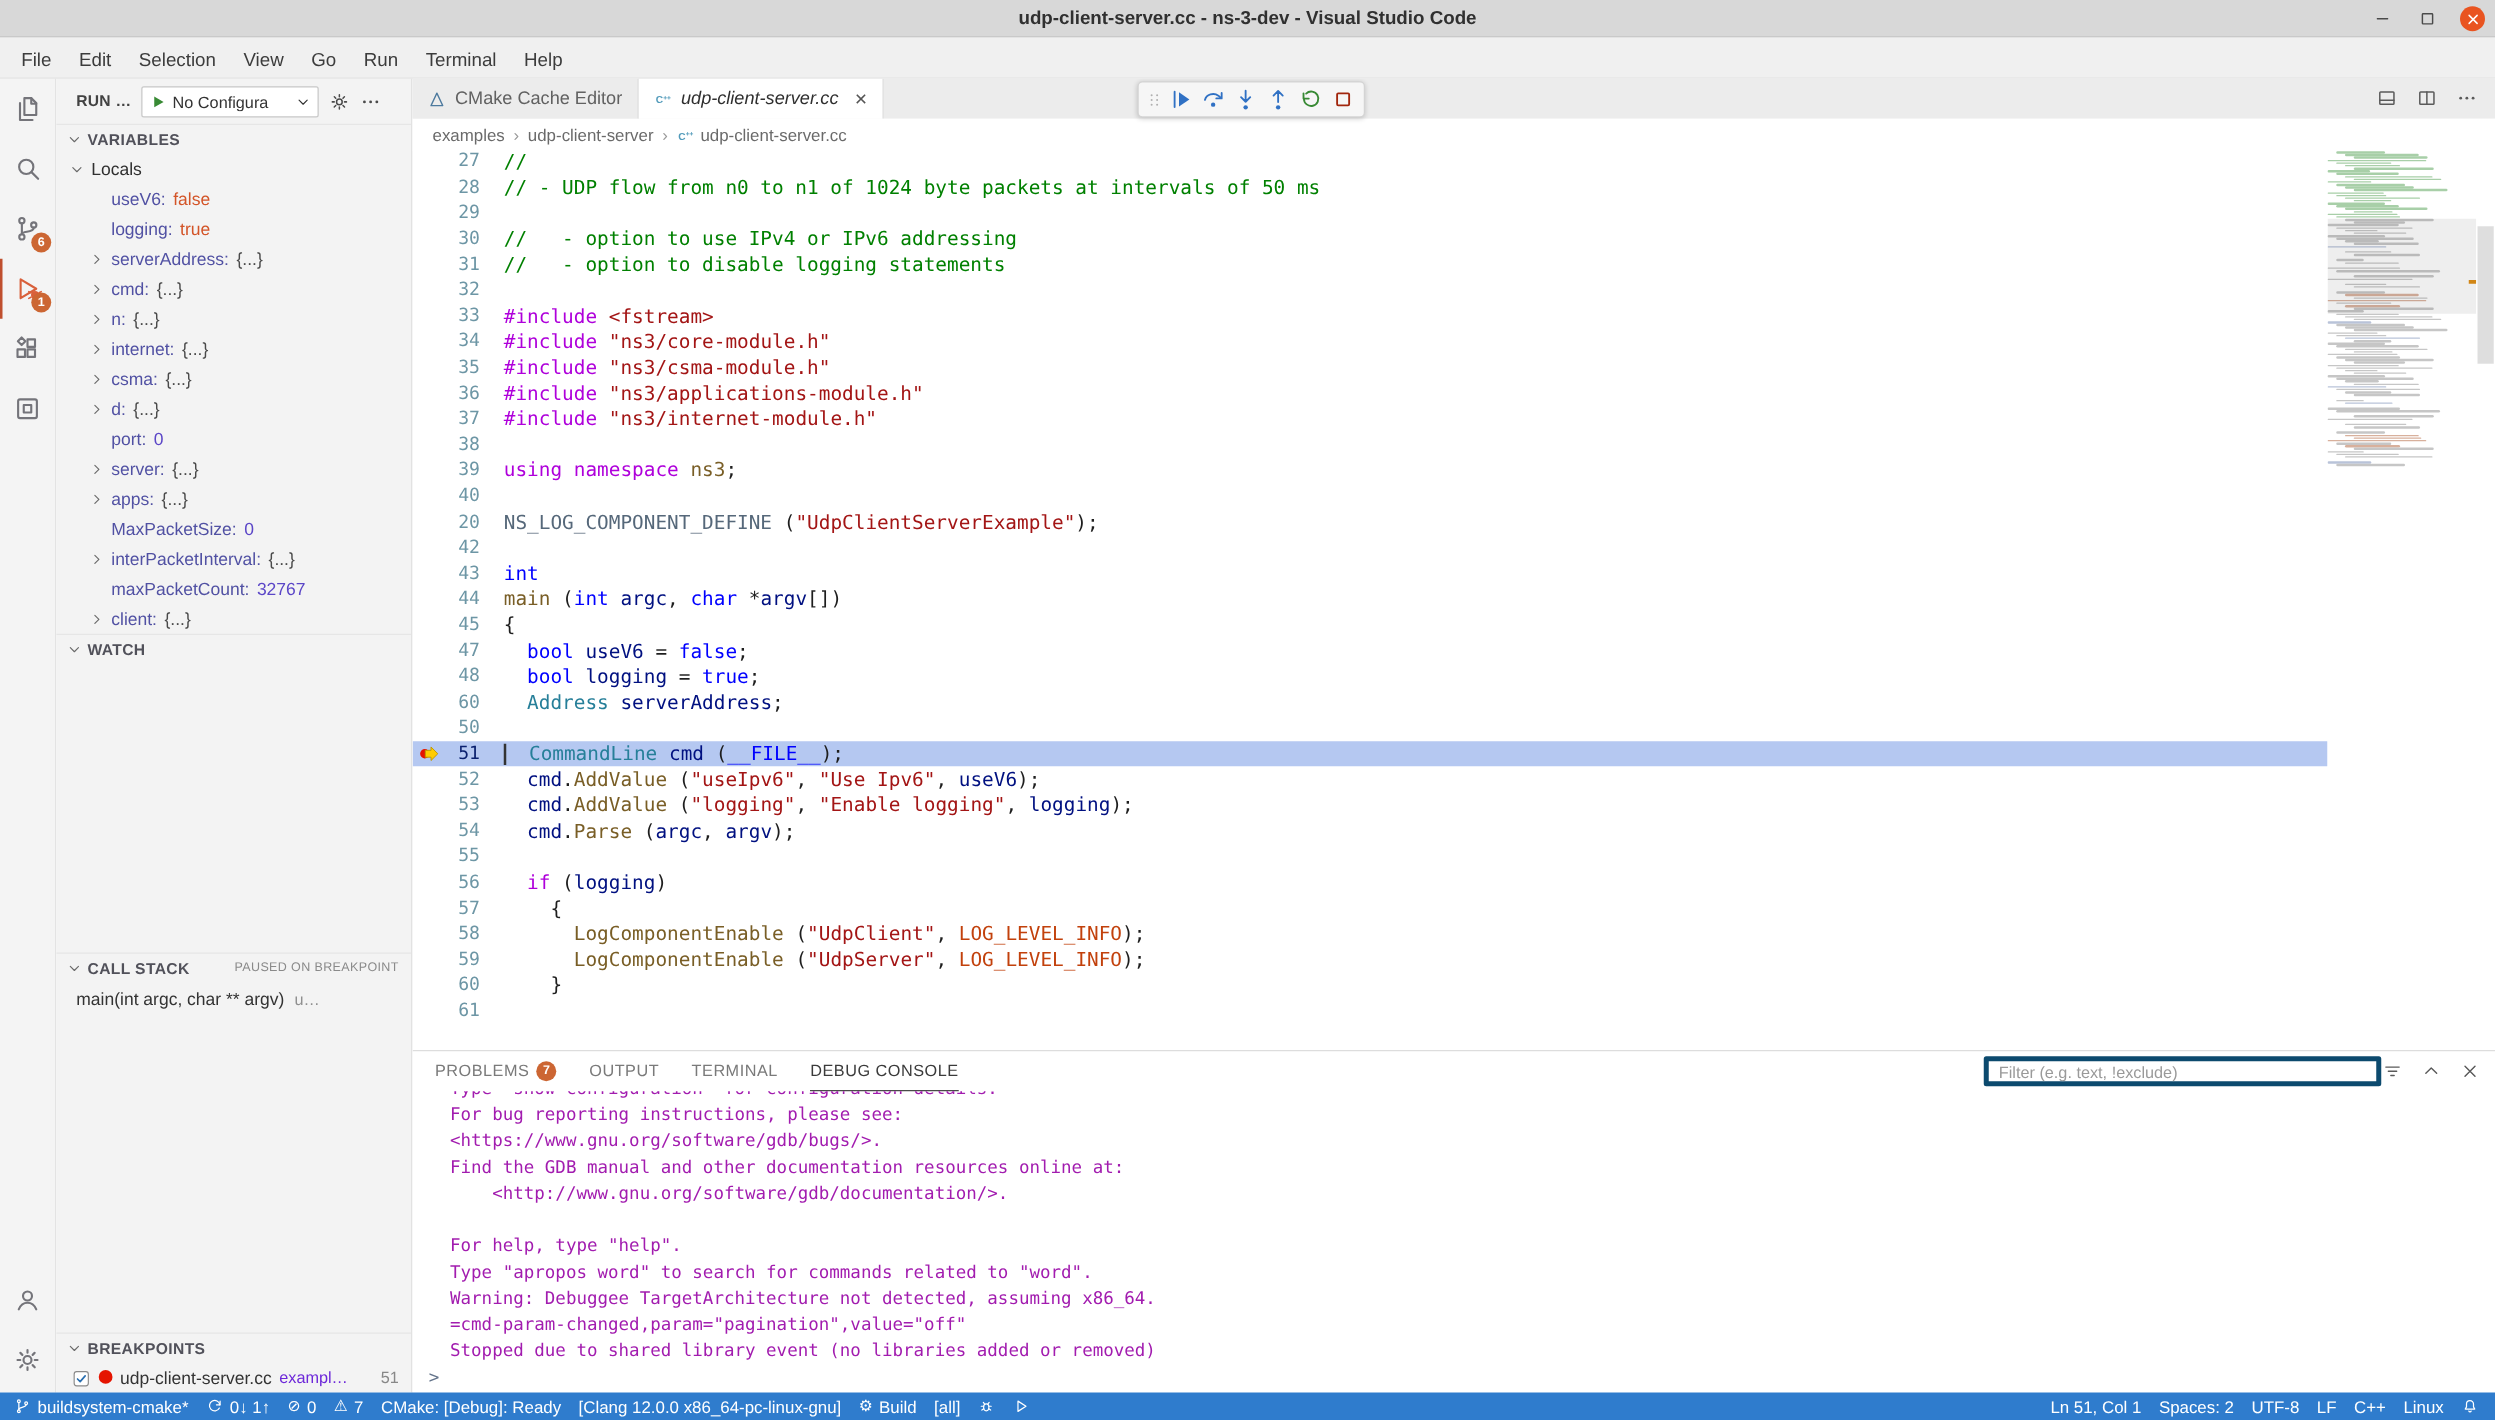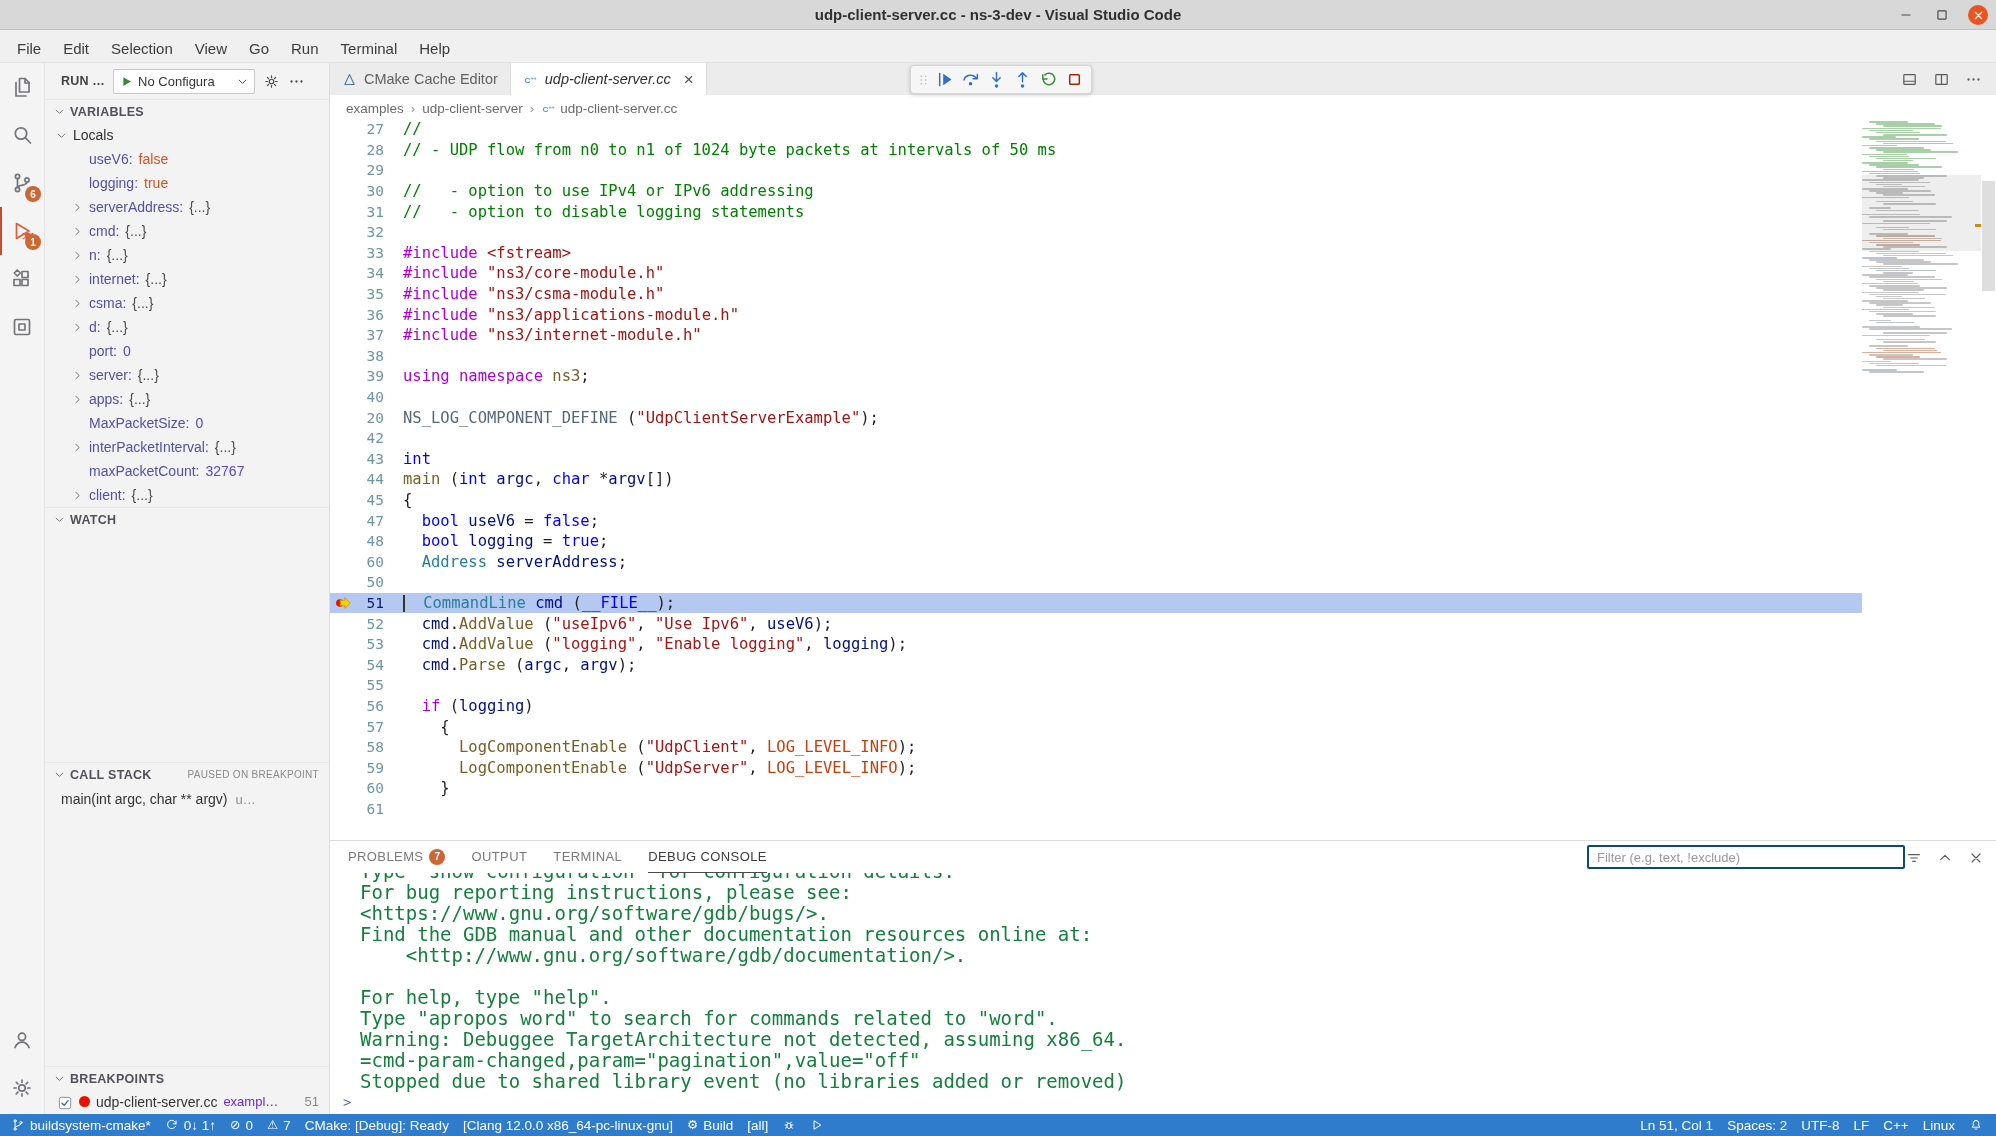--- a/index.html
+++ b/index.html
@@ -106,25 +106,25 @@
 #mm-marker{position:absolute;right:0;top:105px;width:6px;height:3px;background:#d18616}
 #vscroll{position:absolute;top:56px;right:0;width:15px;bottom:274px}
 #vscroll .thumb{position:absolute;top:62px;left:1px;width:13px;height:110px;background:rgba(0,0,0,.13)}
 
 
 #panel{position:absolute;left:0;right:0;bottom:0;height:274px;background:#fff;border-top:1px solid #ddd}
 #panel-tabs{position:absolute;top:0;left:0;right:0;height:32px;display:flex;align-items:center;padding-left:18px;gap:26px}
 .ptab{font-size:13px;color:#7a7a7a;letter-spacing:.4px;height:31px;display:flex;align-items:center;gap:6px;border-bottom:1px solid transparent}
 .ptab.active{color:#3b3b3b;border-bottom-color:#4a4a4a}
 .pbadge{min-width:16px;height:16px;border-radius:9px;background:#cc6633;color:#fff;font-size:10px;font-weight:700;display:flex;align-items:center;justify-content:center;padding:0 3px}
-#panel-filter{position:absolute;right:91px;top:4px;width:318px;height:24px;border:2px solid #0c4a6e;background:#fff;border-radius:2px;font-size:13px;color:#a16207;padding:0 8px;font-family:inherit;outline:none}
+#panel-filter{position:absolute;right:91px;top:4px;width:318px;height:24px;border:4px solid #0c4a6e;background:#fff;border-radius:2px;font-size:13px;color:#a16207;padding:0 8px;font-family:inherit;outline:none}
 #panel-filter::placeholder{color:#9a9a9a}
 #panel-actions{position:absolute;right:12px;top:0;height:32px;display:flex;align-items:center;gap:15px;color:#5a5a5a}
 #panel-actions .ic{width:16px;height:16px}
-#console{position:absolute;top:32px;left:0;right:0;bottom:22px;overflow:hidden;padding-left:30px;font-family:"DejaVu Sans Mono","Liberation Mono",monospace;font-size:19px;line-height:21px;color:#15803d}
+#console{position:absolute;top:32px;left:0;right:0;bottom:22px;overflow:hidden;padding-left:30px;font-family:"DejaVu Sans Mono","Liberation Mono",monospace;font-size:14px;line-height:21px;color:#a21caf}
 #console .cline{white-space:pre}
 #console .cline:first-child{margin-top:-12px}
 #prompt-row{position:absolute;left:0;bottom:2px;height:20px;display:flex;align-items:center;padding-left:13px;font-family:"DejaVu Sans Mono","Liberation Mono",monospace;font-size:14px;color:#64748b}
 
 
 #statusbar{position:absolute;left:0;bottom:0;width:100%;height:22px;background:#2f7ccd;color:#fff;display:flex;align-items:center;font-size:13.5px}
 #sb-left{display:flex;align-items:center;height:100%;padding-left:4px}
 #sb-right{margin-left:auto;display:flex;align-items:flex-end;height:100%;padding-right:6px}
 .sb-item{display:flex;align-items:center;gap:5px;padding:0 7px;height:100%;white-space:nowrap}
 .sb-item .ic{width:14px;height:14px}

